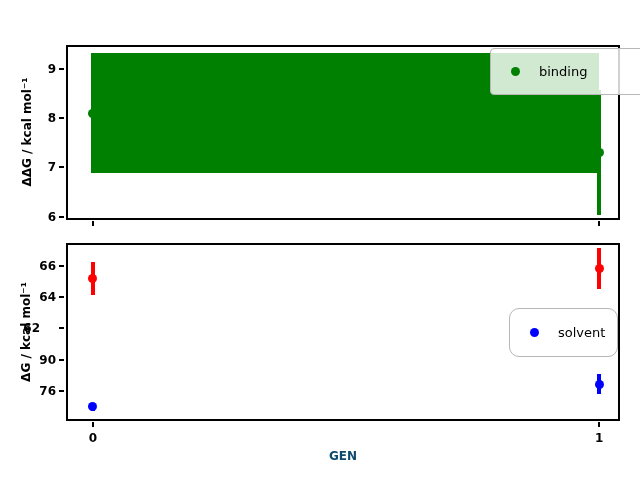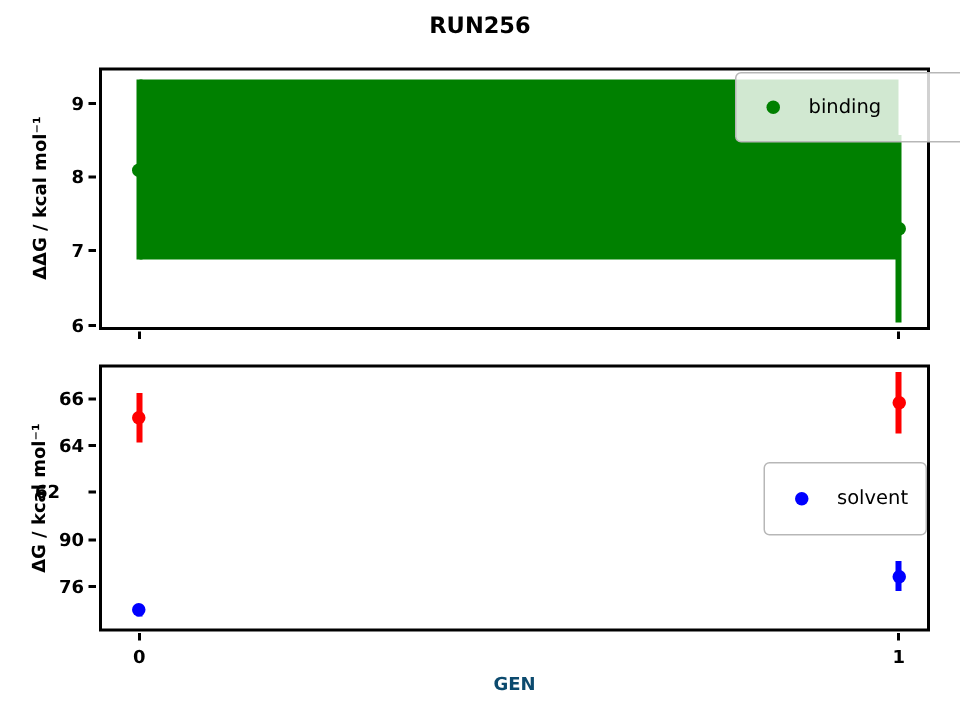--- a/index.html
+++ b/index.html
@@ -41,21 +41,20 @@
   .legend-marker-wrap{width:32px;display:flex;align-items:center;justify-content:center;flex:none;}
   .legend-dot{width:9px;height:9px;border-radius:50%;display:inline-block;}
   .legend-dotted{width:30px;height:0;border-top:2px dotted #008000;display:inline-block;}
   .legend-label{margin-left:8px;font-size:13px;color:#000;white-space:nowrap;}
 </style>
 </head>
 <body>
 
 <div id="figure">
 
-  <div class="fig-title">RUN256</div>
 
   <div class="axes" style="left:66px;top:45px;width:554px;height:175px;"></div>
 
   <div class="axes" style="left:66px;top:243px;width:554px;height:178px;"></div>
 
   <div class="ylab" style="left:-61px;top:122px;width:175px;">ΔΔG / kcal mol⁻¹</div>
   <div class="ylab" style="left:-63px;top:322px;width:178px;">ΔG / kcal mol⁻¹</div>
 
   <div class="xlab" style="left:293px;top:449px;width:100px;">GEN</div>
 
@@ -101,21 +100,21 @@
 
   <div class="legend" style="left:442px;top:48px;width:170px;height:47px;margin-left:48px;">
     <div class="legend-row">
       <span class="legend-marker-wrap">
         <span class="legend-dot" style="background: rgb(0, 128, 0);"></span>
       </span>
       <span class="legend-label">binding</span>
     </div>
   </div>
 
-  <div class="legend" style="left:509px;top:308px;width:109px;height:49px;">
+  <div class="legend" style="left:509px;top:308px;width:109px;height:49px;border-radius:10px;">
     <div class="legend-row">
       <span class="legend-marker-wrap">
         <span class="legend-dot" style="background: rgb(0, 0, 255);"></span>
       </span>
       <span class="legend-label">solvent</span>
     </div>
   </div>
 
 </div>
 

